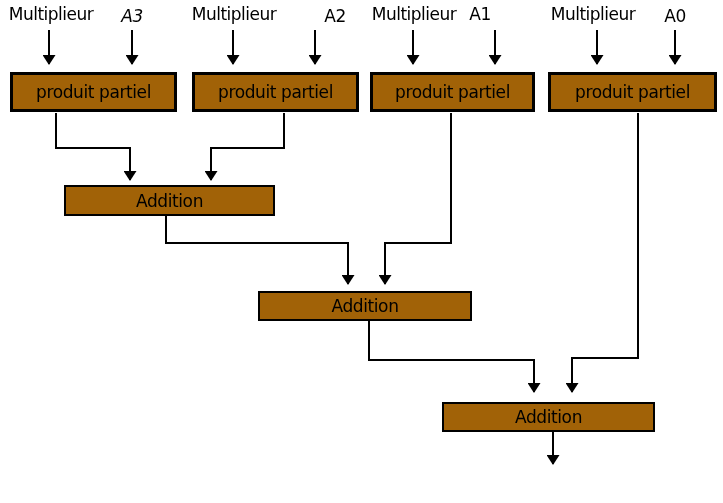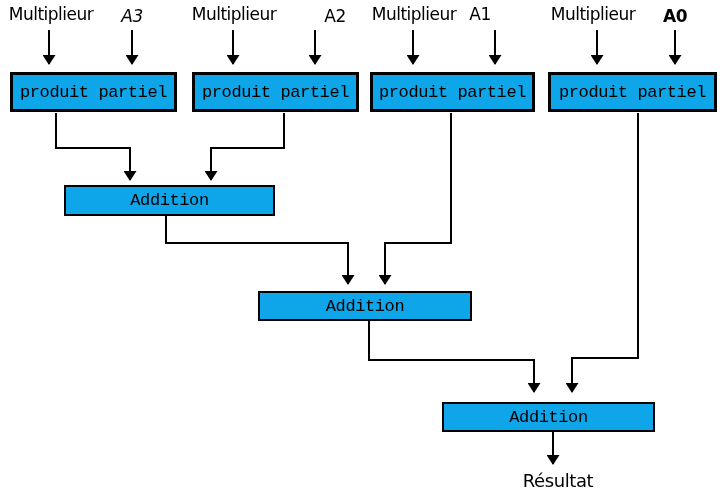--- a/index.html
+++ b/index.html
@@ -23,45 +23,44 @@
     transform: translateX(-50%);
     font-size: 17px;
     letter-spacing: -0.5px;
     white-space: nowrap;
     line-height: 20px;
   }
   .box {
     position: absolute;
     box-sizing: border-box;
     border: 3px solid #000000;
-    background: #0ea5e9;
+    background: #a16207;
     display: flex;
     align-items: center;
     justify-content: center;
     font-size: 17px;
     letter-spacing: -0.4px;
     white-space: nowrap;
-    font-family: Liberation Mono, monospace;
   }
   .adder { border-width: 2px; text-align: center; }
   .pp1 { left: 10px;  top: 72px; width: 167px; height: 40px; }
   .pp2 { left: 192px; top: 72px; width: 167px; height: 40px; }
   .pp3 { left: 370px; top: 72px; width: 165px; height: 40px; }
   .pp4 { left: 548px; top: 72px; width: 169px; height: 40px; }
   .add1 { left: 64px;  top: 185px; width: 211px; height: 31px; }
   .add2 { left: 258px; top: 291px; width: 214px; height: 30px; }
   .add3 { left: 442px; top: 402px; width: 213px; height: 30px; }
   .m1 { left: 51px;  top: 4px; }
   .a3 { left: 132px; top: 6px; font-style: italic; }
   .m2 { left: 234px; top: 4px; }
   .a2 { left: 315px; top: 6px; margin-left: 20px; }
   .m3 { left: 414px; top: 4px; }
   .a1 { left: 480px; top: 4px; }
   .m4 { left: 593px; top: 4px; }
-  .a0 { left: 675px; top: 6px; font-weight: bold; }
+  .a0 { left: 675px; top: 6px; }
   .result {
     position: absolute;
     left: 558px; top: 470px;
     transform: translateX(-50%);
     font-size: 18px;
     letter-spacing: -0.4px;
     white-space: nowrap;
   }
   .wire { fill: none; stroke: #000000; stroke-width: 2; }
 </style>
@@ -106,15 +105,14 @@
 
   <div class="box pp1">produit partiel</div>
   <div class="box pp2">produit partiel</div>
   <div class="box pp3">produit partiel</div>
   <div class="box pp4">produit partiel</div>
 
   <div class="box adder add1">Addition</div>
   <div class="box adder add2">Addition</div>
   <div class="box adder add3">Addition</div>
 
-  <div class="result">Résultat</div>
 
 </div>
 
 </body></html>

